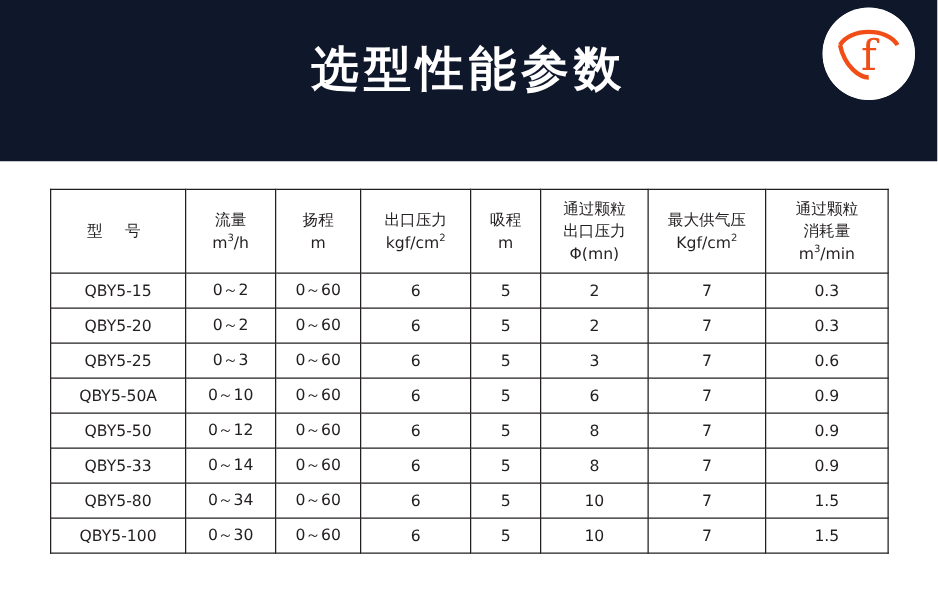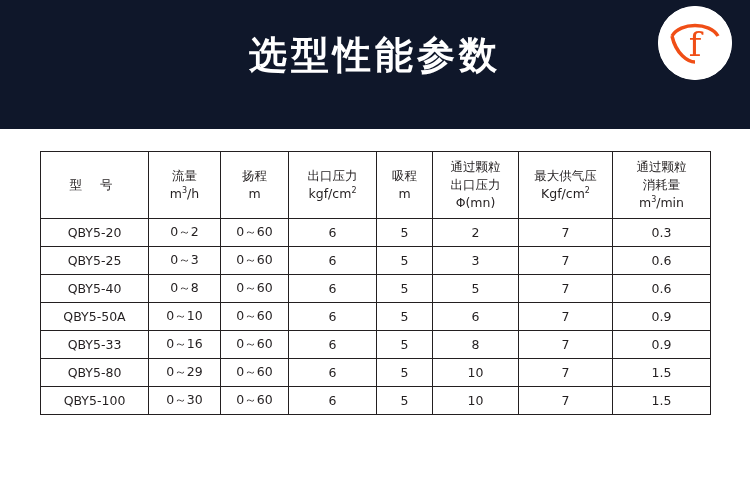--- a/index.html
+++ b/index.html
@@ -140,72 +140,82 @@
         </th>
         <th>
           <span class="hdr-line1">通过颗粒</span>
           <span class="hdr-line2">消耗量</span>
           <span class="hdr-line2">m<sup>3</sup>/min</span>
         </th>
       </tr>
     </thead>
     <tbody>
       <tr>
+        <td class="model">QBY5-15</td>
+        <td>0～2</td>
+        <td>0～60</td>
+        <td>6</td>
+        <td>5</td>
+        <td>2</td>
+        <td>7</td>
+        <td>0.3</td>
+      </tr>
+      <tr>
         <td class="model">QBY5-20</td>
         <td>0～2</td>
         <td>0～60</td>
         <td>6</td>
         <td>5</td>
         <td>2</td>
         <td>7</td>
         <td>0.3</td>
       </tr>
       <tr>
         <td class="model">QBY5-25</td>
         <td>0～3</td>
         <td>0～60</td>
         <td>6</td>
         <td>5</td>
         <td>3</td>
         <td>7</td>
         <td>0.6</td>
       </tr>
       <tr>
-        <td class="model">QBY5-40</td>
-        <td>0～8</td>
-        <td>0～60</td>
-        <td>6</td>
-        <td>5</td>
-        <td>5</td>
-        <td>7</td>
-        <td>0.6</td>
-      </tr>
-      <tr>
         <td class="model">QBY5-50A</td>
         <td>0～10</td>
         <td>0～60</td>
         <td>6</td>
         <td>5</td>
         <td>6</td>
         <td>7</td>
         <td>0.9</td>
       </tr>
       <tr>
+        <td class="model">QBY5-50</td>
+        <td>0～12</td>
+        <td>0～60</td>
+        <td>6</td>
+        <td>5</td>
+        <td>8</td>
+        <td>7</td>
+        <td>0.9</td>
+      </tr>
+      <tr>
         <td class="model">QBY5-33</td>
-        <td>0～16</td>
+        <td>0～14</td>
         <td>0～60</td>
         <td>6</td>
         <td>5</td>
         <td>8</td>
         <td>7</td>
         <td>0.9</td>
       </tr>
       <tr>
         <td class="model">QBY5-80</td>
-        <td>0～29</td>
+        <td>0～34</td>
         <td>0～60</td>
         <td>6</td>
         <td>5</td>
         <td>10</td>
         <td>7</td>
         <td>1.5</td>
       </tr>
       <tr>
         <td class="model">QBY5-100</td>
         <td>0～30</td>

